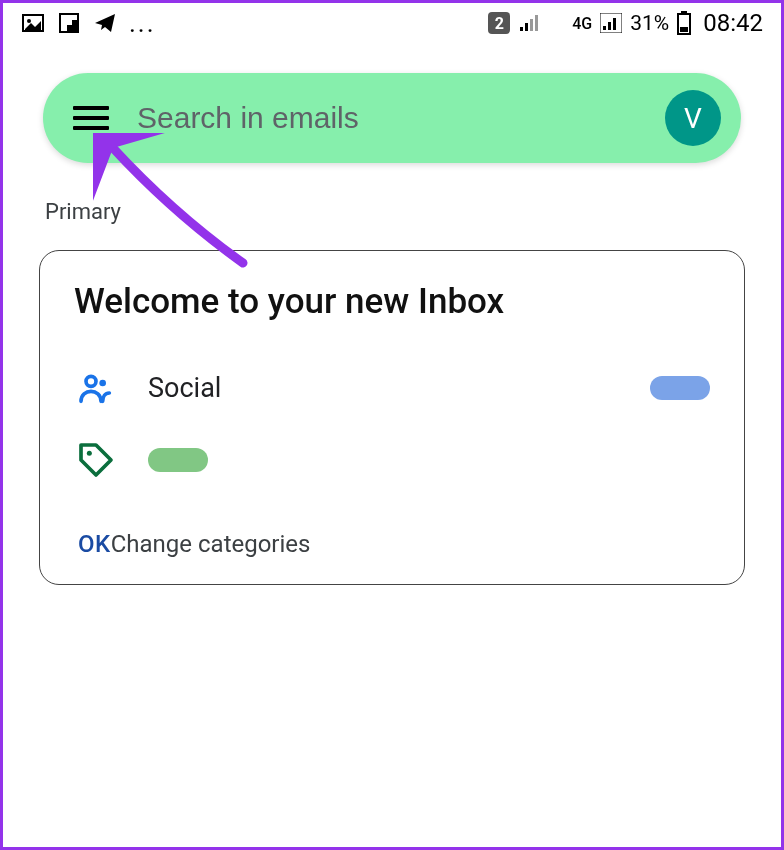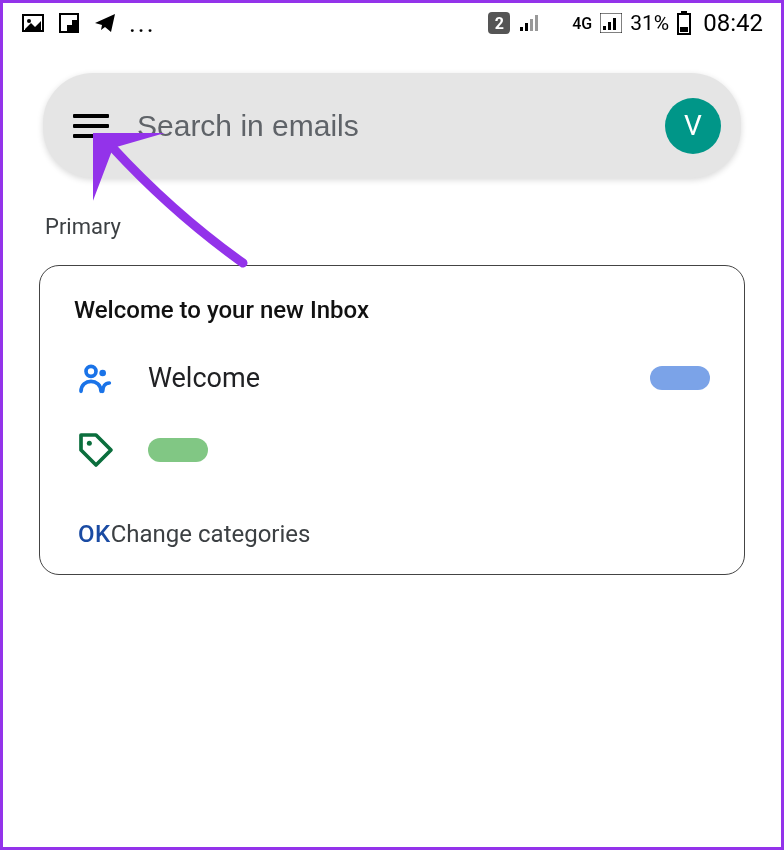--- a/index.html
+++ b/index.html
@@ -49,23 +49,23 @@
       border-radius: 4px;
       display: flex;
       align-items: center;
       justify-content: center;
       font-weight: bold;
     }
     .search-bar-container {
       padding: 30px 40px 20px 40px;
     }
     .search-bar {
-      background: #e5e5e5;
+      background: #86efac;
       border-radius: 50px;
-      height: 105px;
+      height: 90px;
       display: flex;
       align-items: center;
       padding: 0 20px 0 30px;
       box-shadow: 0 2px 6px rgba(0,0,0,0.15);
     }
     .menu-icon {
       display: flex;
       flex-direction: column;
       gap: 6px;
       margin-right: 28px;
@@ -106,24 +106,24 @@
       font-size: 22px;
       color: #3c4043;
     }
     .card {
       margin: 10px 36px;
       border: 1.5px solid #444;
       border-radius: 20px;
       padding: 30px 34px 26px 34px;
     }
     .card-title {
-      font-size: 24px;
+      font-size: 35px;
       font-weight: 500;
       color: #111;
-      margin-bottom: 18px;
+      margin-bottom: 30px;
     }
     .card-body {
       font-size: 26px;
       line-height: 1.55;
       color: #3c4043;
       margin-bottom: 36px;
     }
     .learn-more {
       color: #1a4ba3;
       cursor: pointer;
@@ -243,21 +243,21 @@
 
   <div class="category-row">
     <div class="category-icon">
       <svg width="40" height="40" viewBox="0 0 24 24">
           <circle cx="9" cy="8" r="3" fill="none" stroke="#1a73e8" stroke-width="2.2"></circle>
           <circle cx="16" cy="9" r="2" fill="#1a73e8"></circle>
           <path d="M3 20 C3 16 6 14 9 14 C12 14 15 16 15 20" fill="none" stroke="#1a73e8" stroke-width="2.2" stroke-linecap="round"></path>
           <path d="M16 20 C16 17 17.5 15 20 15" fill="none" stroke="#1a73e8" stroke-width="2.2" stroke-linecap="round"></path>
         </svg>
     </div>
-    <div class="category-label">Welcome</div>
+    <div class="category-label">Social</div>
     <div class="pill pill-blue"></div>
   </div>
 
   <div class="category-row">
     <div class="category-icon">
       <svg width="40" height="40" viewBox="0 0 24 24">
           <path d="M3 3 L12 3 L21 12 L12 21 L3 12 Z" fill="none" stroke="#0b6e3d" stroke-width="2.2" stroke-linejoin="round"></path>
           <circle cx="8" cy="8" r="1.5" fill="#0b6e3d"></circle>
         </svg>
     </div>

